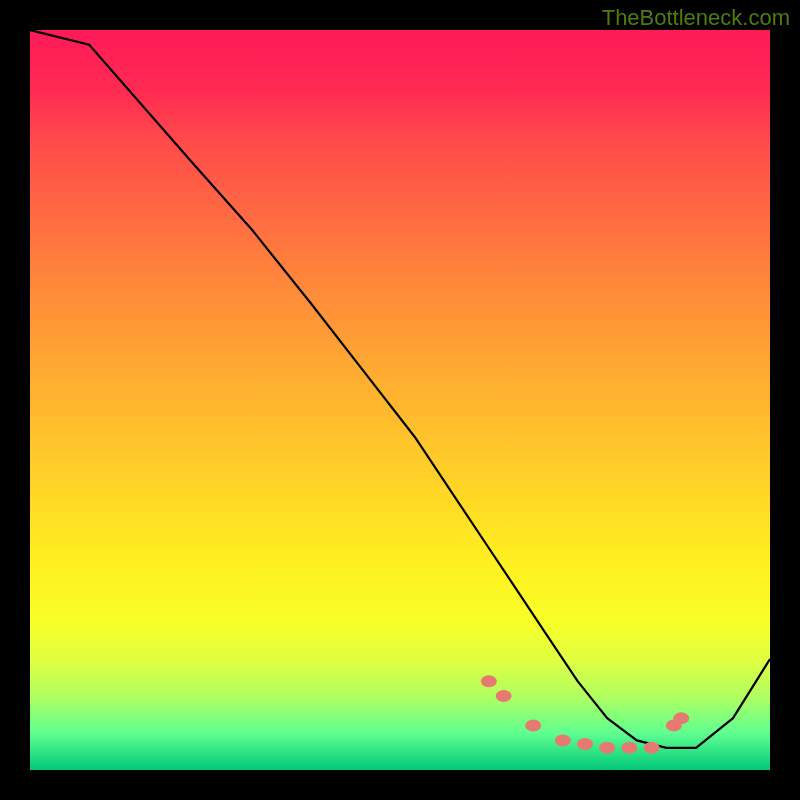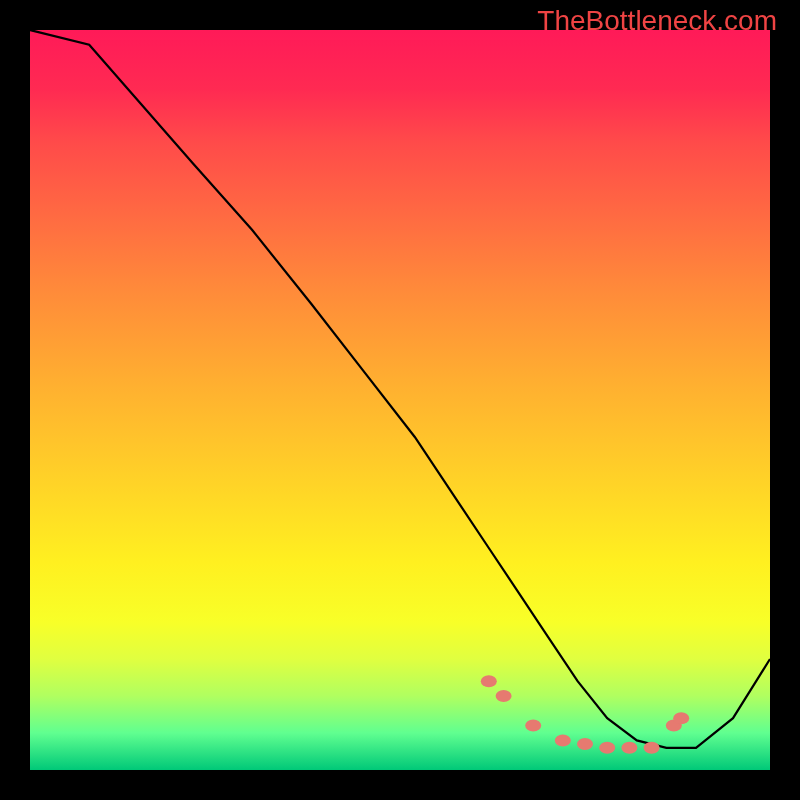--- a/index.html
+++ b/index.html
@@ -7,24 +7,24 @@
     width: 800px;
     height: 800px;
     background: #000;
     font-family: Arial, Helvetica, sans-serif;
     position: relative;
     overflow: hidden;
   }
   .watermark {
     position: absolute;
     top: 5px;
-    right: 23px;
-    font-size: 28px;
+    right: 10px;
+    font-size: 22px;
     font-weight: 500;
-    color: #ef4444;
+    color: #4d7c0f;
     z-index: 10;
   }
   .plot-area {
     position: absolute;
     left: 30px;
     top: 30px;
     width: 740px;
     height: 740px;
     overflow: hidden;
   }

